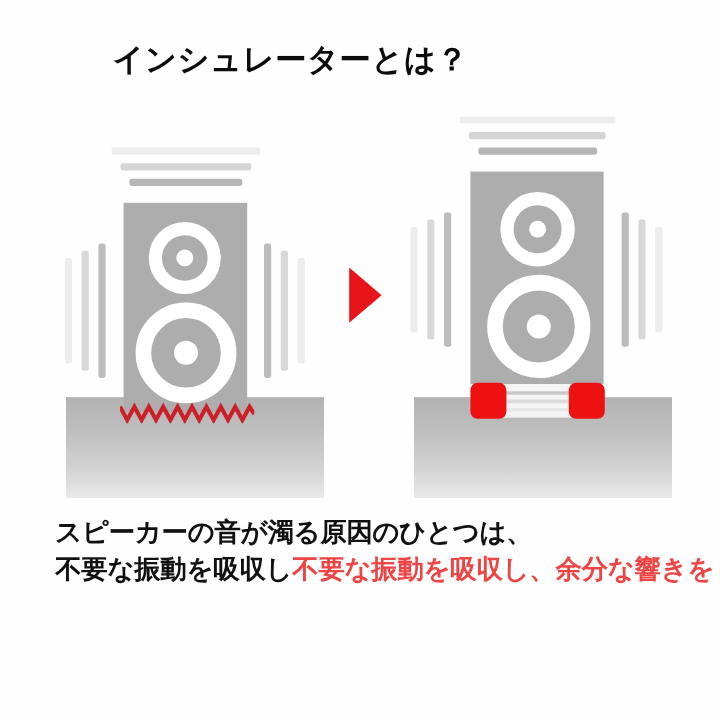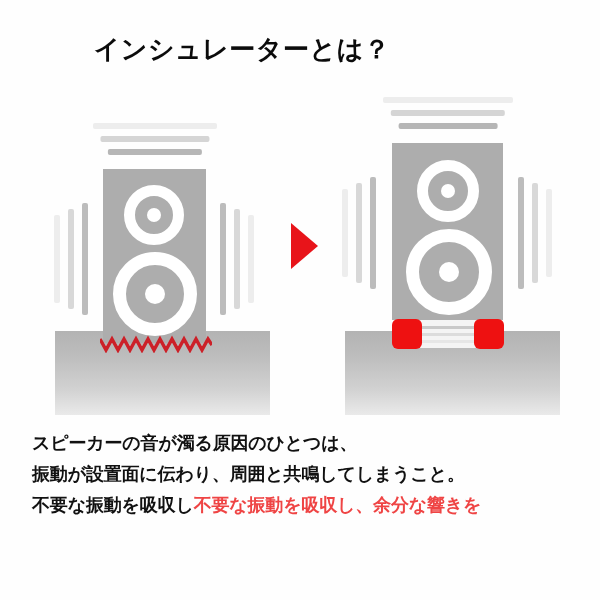--- a/index.html
+++ b/index.html
@@ -166,24 +166,24 @@
     width: 0;
     height: 0;
     border-top: 23px solid transparent;
     border-bottom: 23px solid transparent;
     border-left: 27px solid #e8141a;
   }
 
   
   #body-copy {
     position: absolute;
-    left: 32px;
+    left: 46px;
     top: 428px;
     width: 520px;
-    font-size: 18px;
+    font-size: 22px;
     font-weight: 700;
     line-height: 31px;
     color: #111111;
     letter-spacing: -0.01em;
   }
   #body-copy .ln { display: block; white-space: nowrap; }
   #body-copy .hl { color: #e8252b; }
 </style>
 </head>
 <body style="background: rgb(254, 254, 254);">
@@ -263,16 +263,15 @@
         <div class="fline fl3"></div>
       </div>
 
       <div class="insulator f-left" style="background: rgb(238, 17, 17);"></div>
       <div class="insulator f-right" style="background: rgb(238, 17, 17);"></div>
     </div>
   </div>
 
   <div id="body-copy">
     <span class="ln">スピーカーの音が濁る原因のひとつは、</span>
-    <span class="ln">振動が設置面に伝わり、周囲と共鳴してしまうこと。</span>
     <span class="ln"><span>不要な振動を吸収し</span><span class="hl" style="color: #ef4444; font-family: Liberation Serif, serif;">不要な振動を吸収し、余分な響きを</span></span>
   </div>
 </div>
 
 </body></html>

